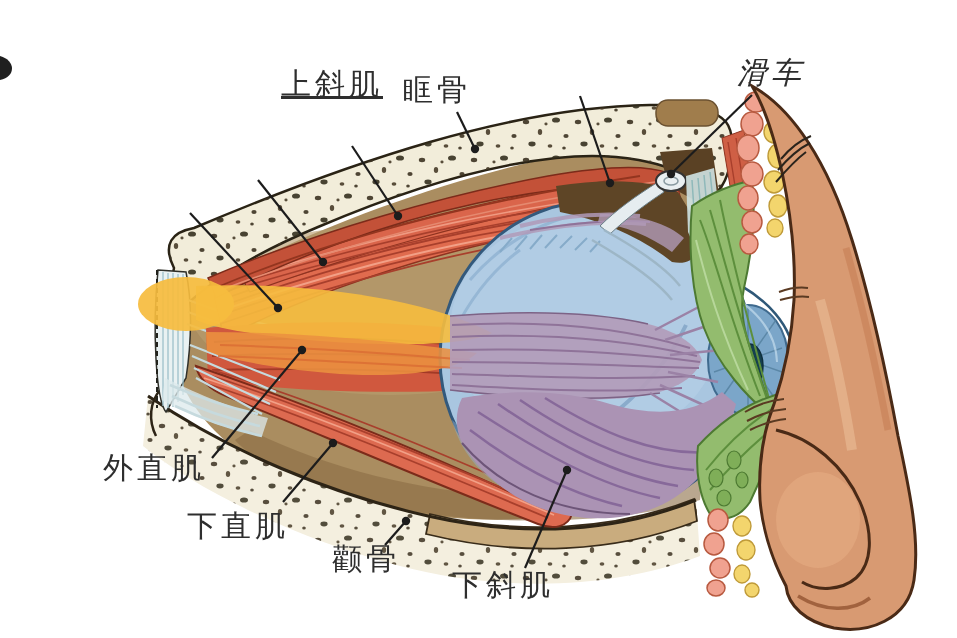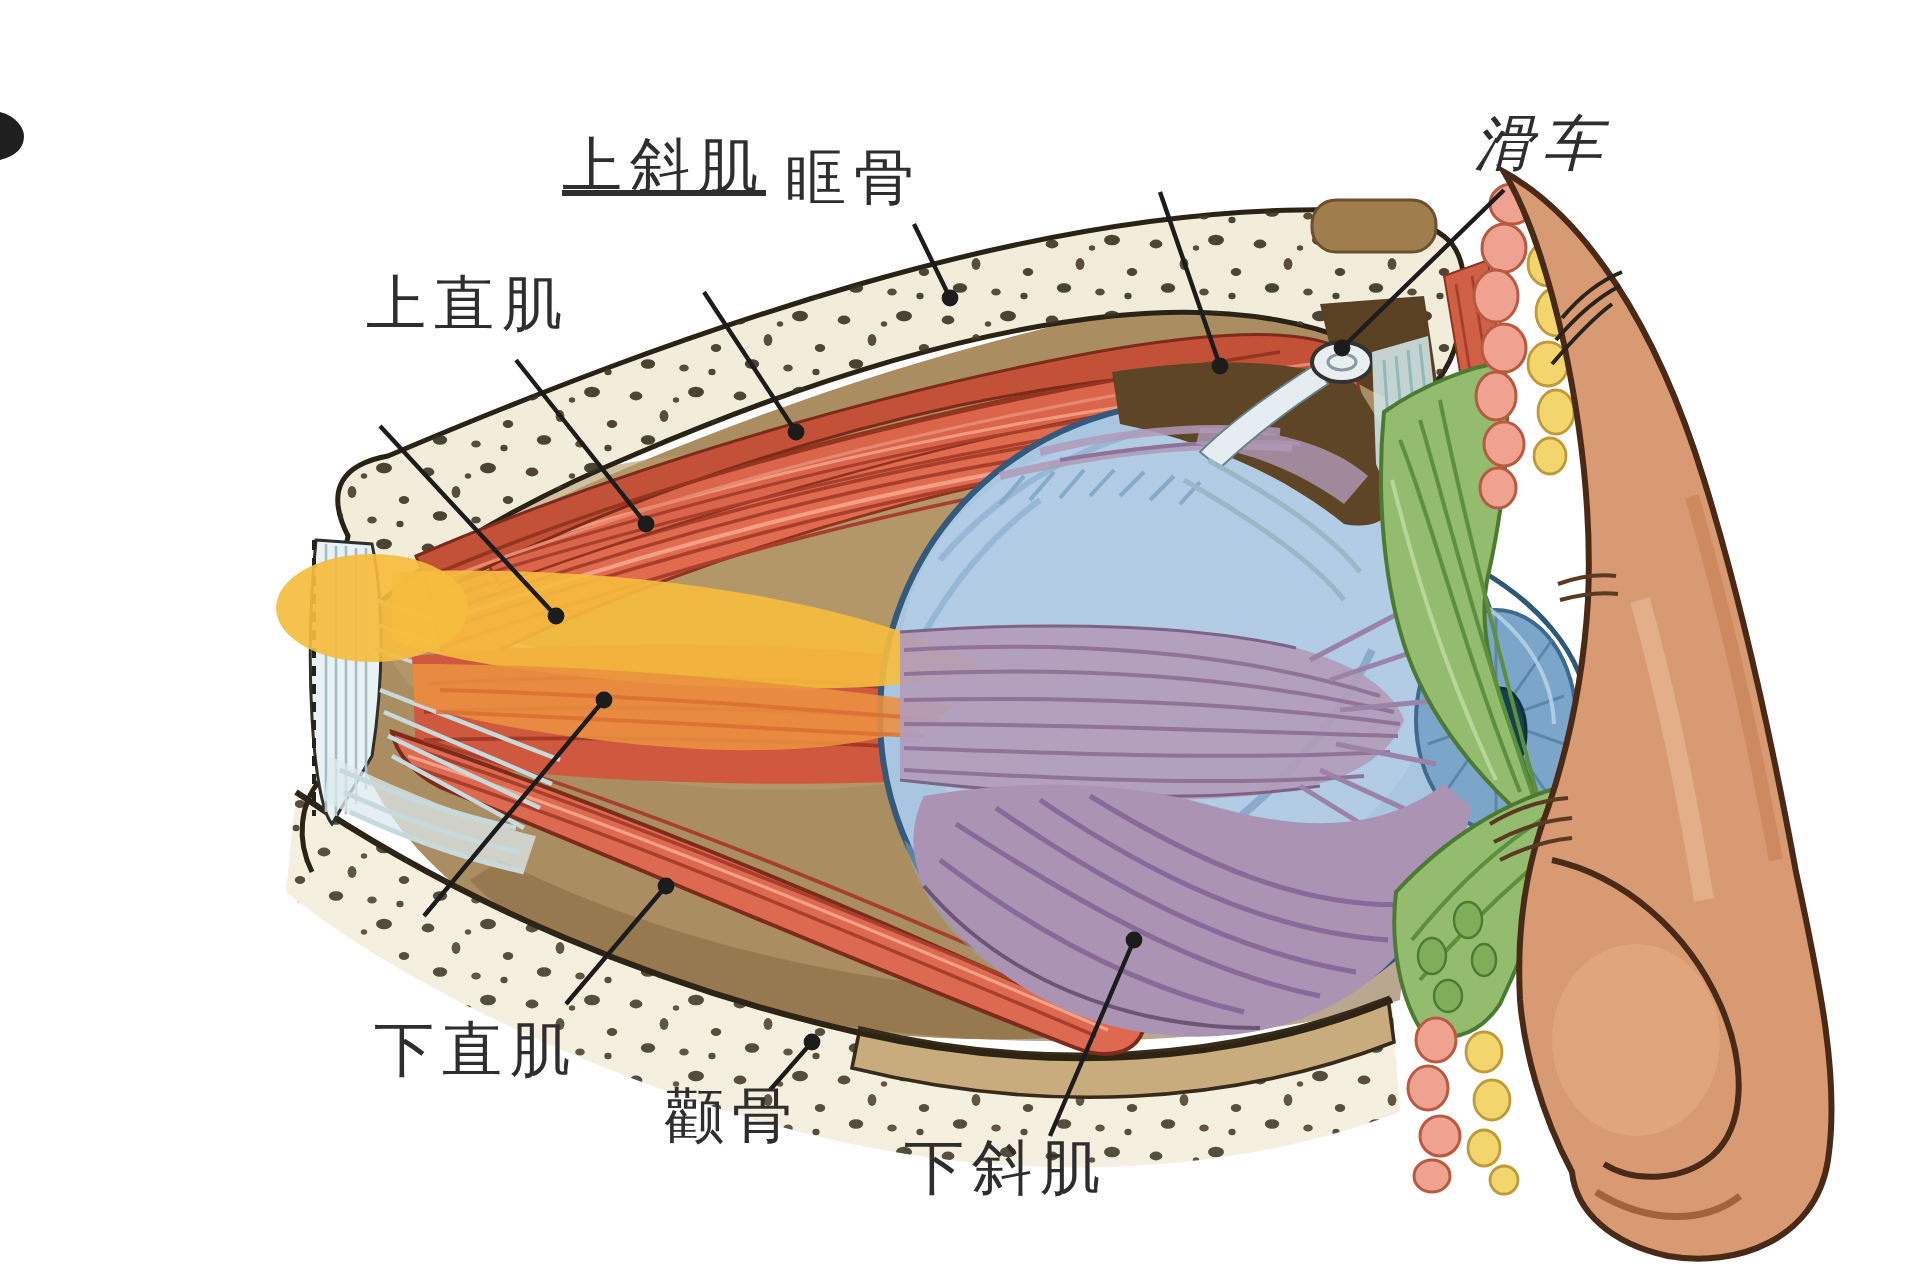--- a/index.html
+++ b/index.html
@@ -215,20 +215,20 @@
         <circle cx="333" cy="443" r="4.2" fill="#1c1c1c"></circle>
         <line x1="385" y1="545" x2="406" y2="521" stroke="#1c1c1c" stroke-width="2.2"></line>
         <circle cx="406" cy="521" r="4.2" fill="#1c1c1c"></circle>
         <line x1="525" y1="568" x2="567" y2="470" stroke="#1c1c1c" stroke-width="2.2"></line>
         <circle cx="567" cy="470" r="4.2" fill="#1c1c1c"></circle>
         <line x1="190" y1="213" x2="278" y2="308" stroke="#1c1c1c" stroke-width="2.2"></line>
         <circle cx="278" cy="308" r="4.2" fill="#1c1c1c"></circle>
       </g>
 </svg>
 
-  <div class="anat-label" style="left: 183px; top: 136px;">上直肌</div>
   <div class="anat-label" style="left: 281px; top: 67px; text-decoration: underline;">上斜肌</div>
-  <div class="anat-label" style="left: 393px; top: 73px; text-align: center;">眶骨</div>
+  <div class="anat-label" style="left: 403px; top: 73px; text-align: center;">眶骨</div>
   <div class="anat-label" style="left: 737px; top: 56px; font-style: italic;">滑车</div>
+  <div class="anat-label" style="left: 103px; top: 451px;">外直肌</div>
   <div class="anat-label" style="left: 187px; top: 509px; text-align: right;">下直肌</div>
   <div class="anat-label" style="left: 332px; top: 542px;">颧骨</div>
   <div class="anat-label" style="left: 452px; top: 568px;">下斜肌</div>
 </div>
 
 </body></html>

